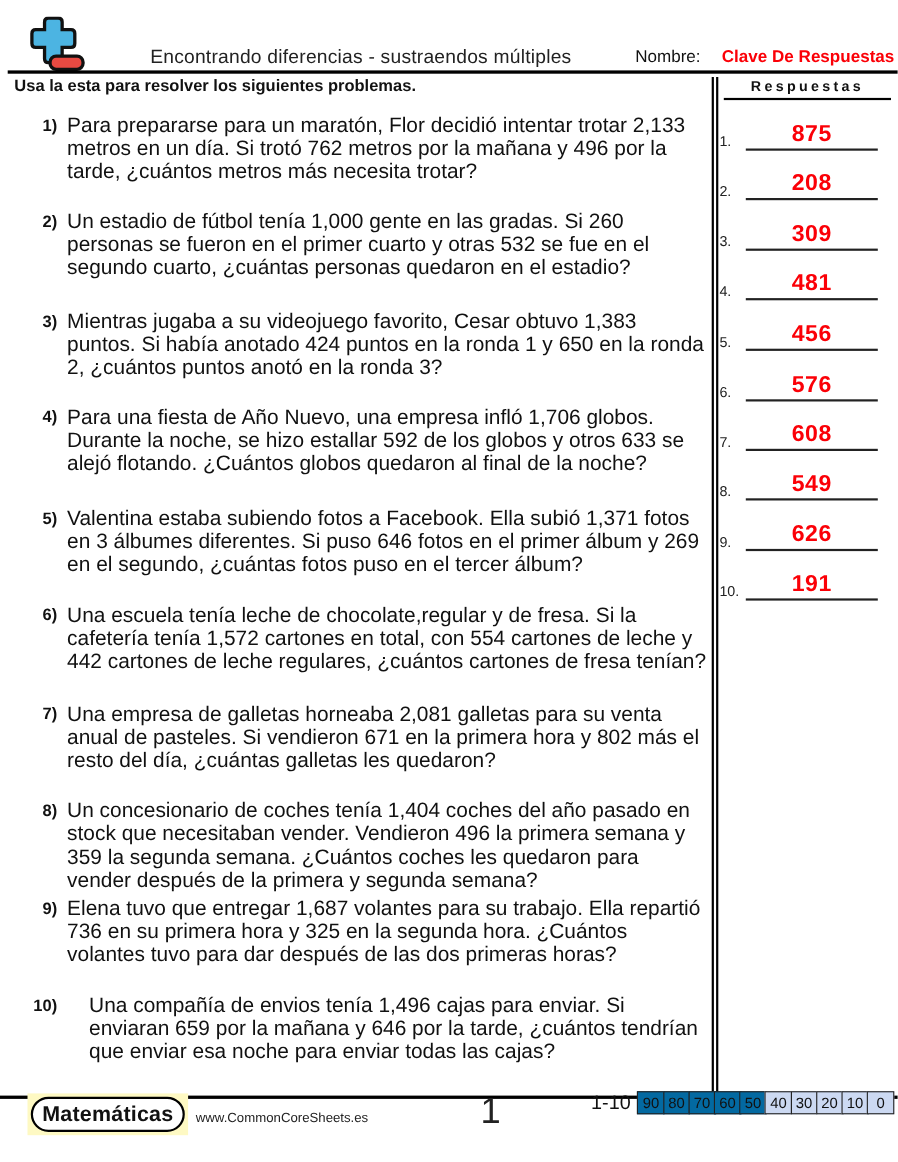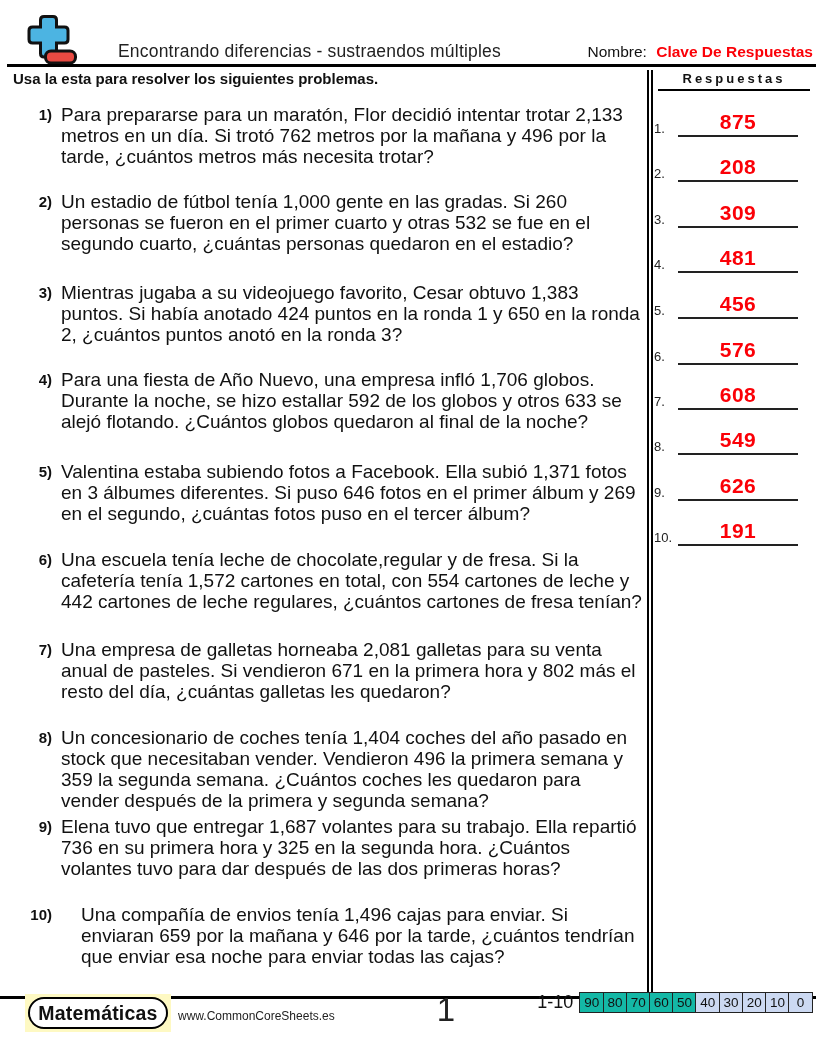--- a/index.html
+++ b/index.html
@@ -10,28 +10,28 @@
   }
   *{margin:0;padding:0;box-sizing:border-box;}
   html,body{background:#fff;}
   body{
     width:816px;height:1056px;position:relative;overflow:hidden;
     font-family:"Liberation Sans","DejaVu Sans",sans-serif;color:#111;
   }
   
   .icon-wrap{position:absolute;left:27px;top:15px;width:54px;height:50px;}
   .page-title{
-    position:absolute;left:118px;top:41px;width:420px;
+    position:absolute;left:118px;top:41px;width:420px;text-align:center;
     font-size:17.5px;letter-spacing:.2px;color:#222;white-space:nowrap;
   }
   .name-row{
     position:absolute;right:3px;top:43px;width:260px;text-align:right;
     font-size:15.5px;white-space:nowrap;
   }
-  .name-row .name-value{color:var(--answer-red);font-weight:bold;margin-left:5px;}
+  .name-row .name-value{color:var(--answer-red);font-weight:bold;margin-left:15px;}
   .top-rule{position:absolute;left:7px;right:0;top:64px;height:3px;background:#000;}
   .instruction{position:absolute;left:13px;top:70px;font-size:15px;font-weight:bold;}
 
   
   .problems{position:absolute;left:0;top:0;width:648px;height:1000px;}
   .problem{position:absolute;left:24px;width:618px;display:flex;align-items:flex-start;}
   .problem .p-num{flex:0 0 28px;text-align:right;font-size:15px;font-weight:bold;margin-right:9px;line-height:21px;}
   .problem .p-text{flex:1;font-size:19px;line-height:21px;max-width:584px;}
   .problem:nth-of-type(1){top:104px;}
   .problem:nth-of-type(2){top:191px;}
@@ -86,21 +86,21 @@
     font-size:19.5px;font-weight:bold;color:#111;letter-spacing:.2px;
   }
   .website{position:absolute;left:178px;top:1009px;font-size:12px;color:#222;}
   .page-number{position:absolute;left:400px;top:991px;width:92px;text-align:center;font-size:33px;color:#222;}
   .score-row{position:absolute;right:3px;top:992px;display:flex;align-items:center;}
   .score-label{font-size:18px;margin-right:6px;}
   .score-grid{display:flex;}
   .score-cell{
     width:24.8px;height:21px;border:1.6px solid #222;margin-left:-1.6px;
     display:flex;align-items:center;justify-content:center;
-    font-size:13.5px;background:#14b8a6;
+    font-size:13.5px;background:#0369a1;
   }
   .score-cell:first-child{margin-left:0;}
   .score-cell.hl{background:var(--score-highlight);}
 </style>
 </head>
 <body>
 
 <div class="icon-wrap">
   <svg width="54" height="50" viewBox="0 0 54 50" aria-hidden="true">
     <path d="M17,1.5 h9 q3.5,0 3.5,3.5 v7 h8 q3.5,0 3.5,3.5 v9 q0,3.5 -3.5,3.5 h-8 v10.5 q0,3.5 -3.5,3.5 h-9 q-3.5,0 -3.5,-3.5 v-10.5 h-8 q-3.5,0 -3.5,-3.5 v-9 q0,-3.5 3.5,-3.5 h8 v-7 q0,-3.5 3.5,-3.5 z" fill="var(--icon-blue)" stroke="#111" stroke-width="3"></path>

